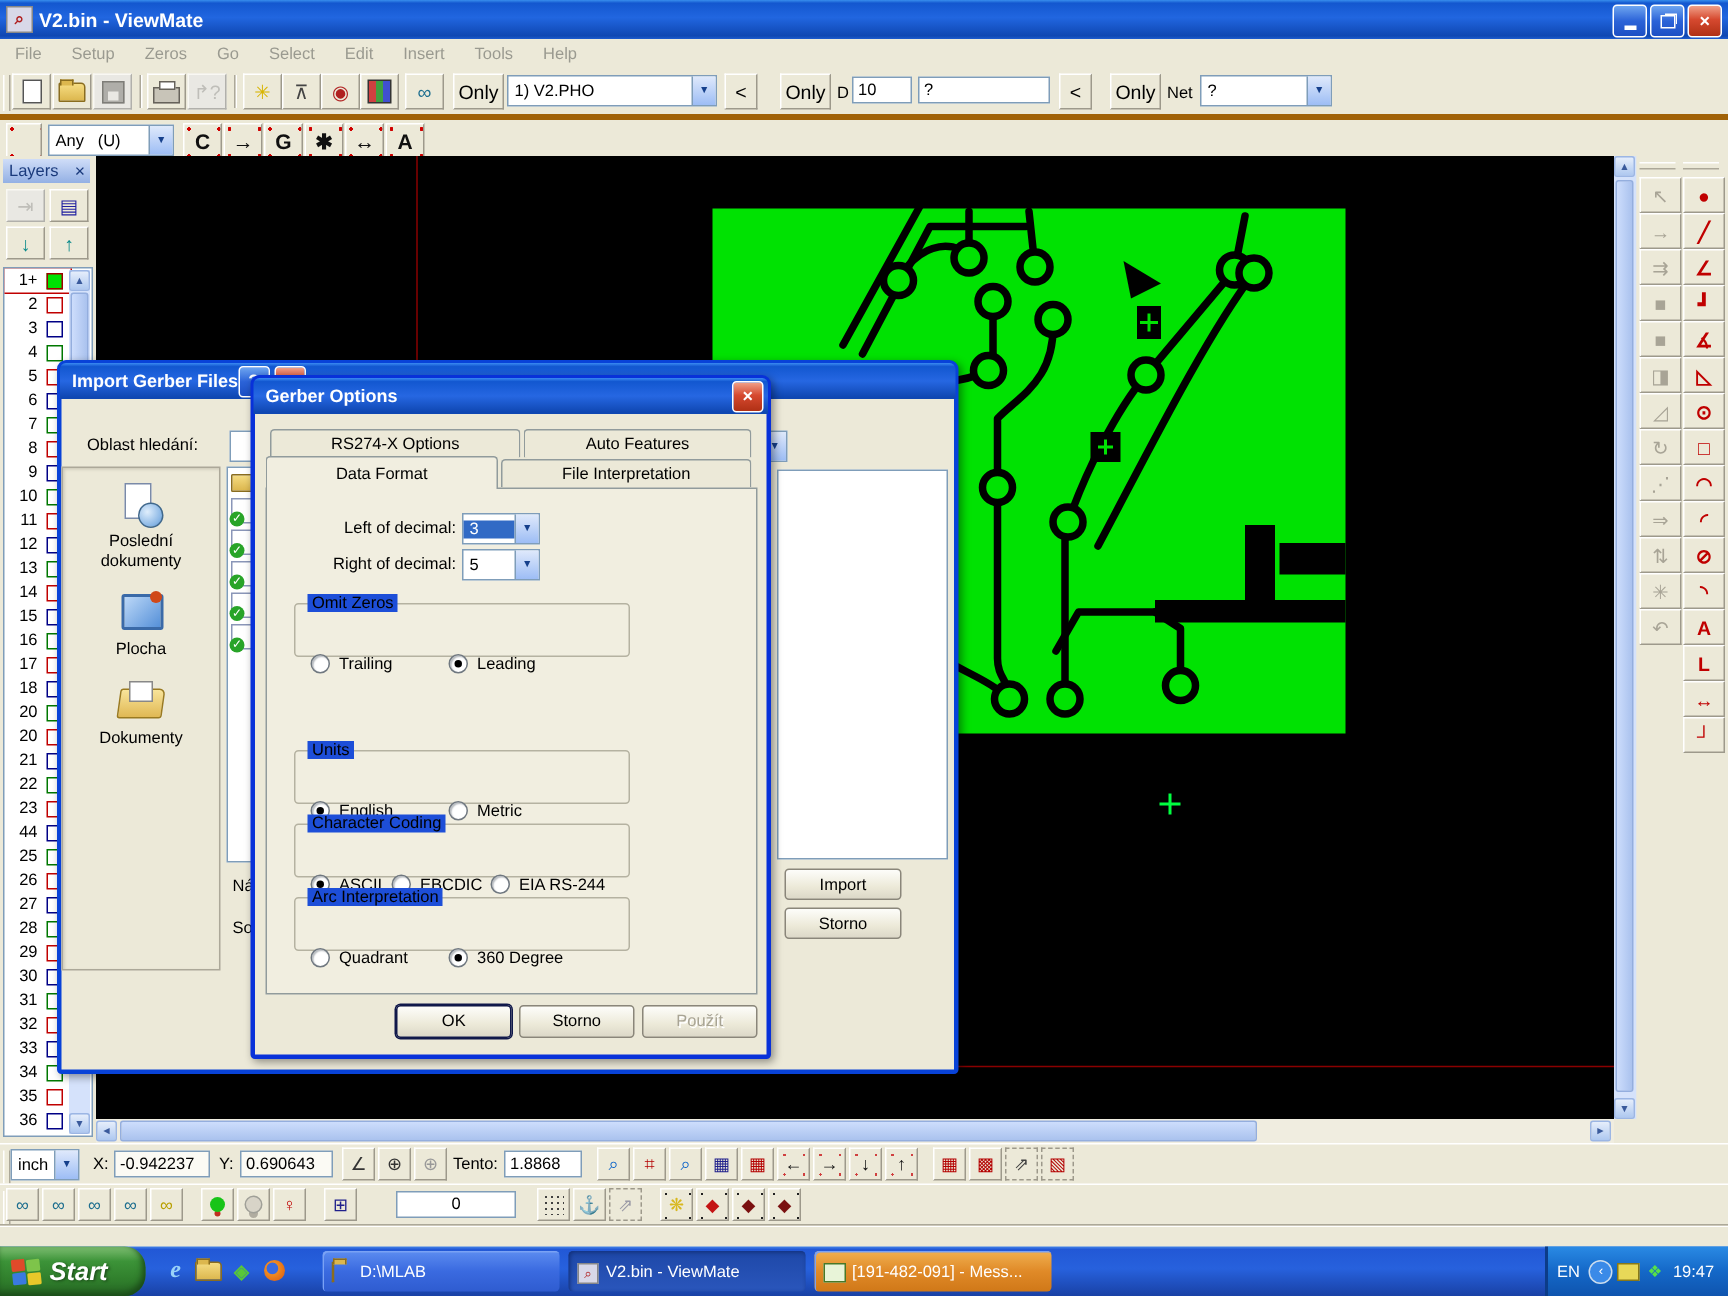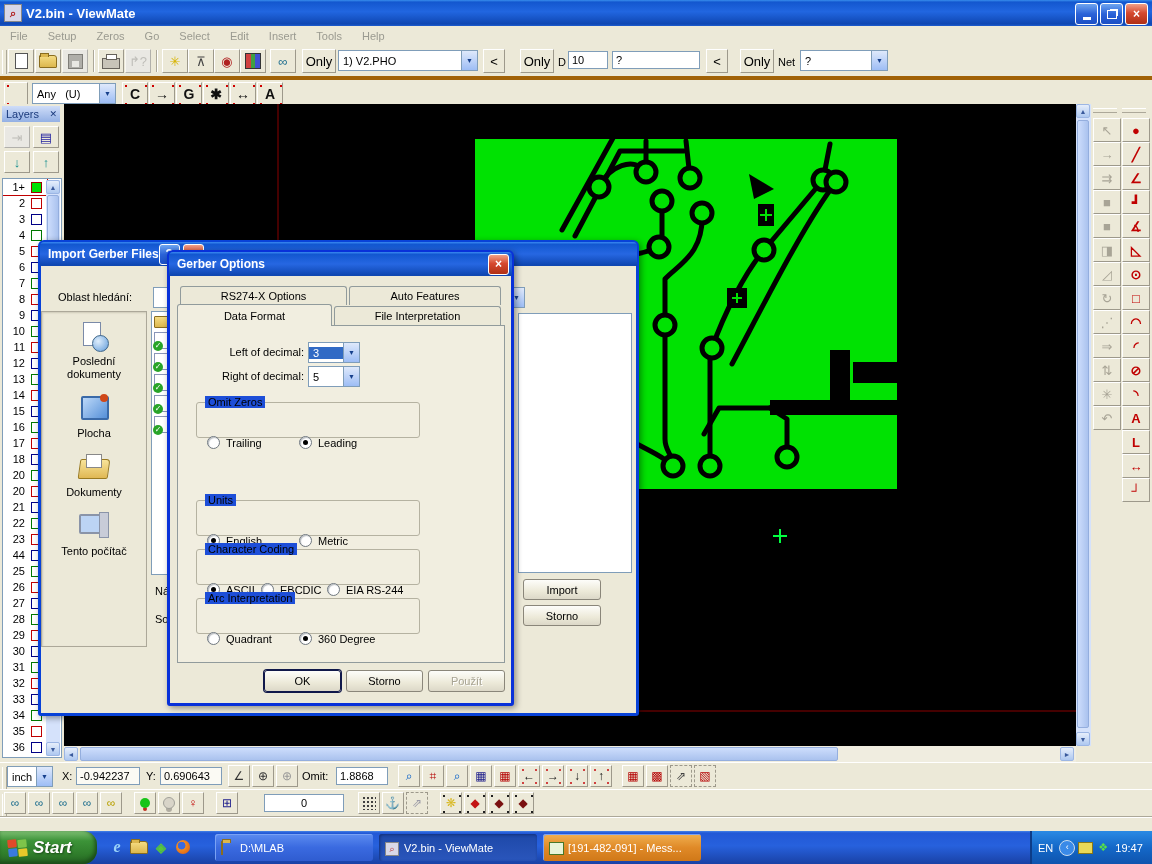--- a/index.html
+++ b/index.html
@@ -541,21 +541,21 @@
     <span class="sunken" style="position:absolute;left:76px;top:4px;width:64px;background:#fbfaf4">
         <span>-0.942237</span>
       </span>
     <span class="lbl" style="left:146px;top:7px">Y:</span>
     <span class="sunken" style="position:absolute;left:160px;top:4px;width:62px;background:#fbfaf4">
         <span>0.690643</span>
       </span>
     <button class="sbtn" style="left:228px;color:#333">∠</button>
     <button class="sbtn" style="left:252px;color:#333">⊕</button>
     <button class="sbtn dis" style="left:276px;color:#999">⊕</button>
-    <span class="lbl" style="left:302px;top:7px">Omit:</span>
+    <span class="lbl" style="left:302px;top:7px">Tento:</span>
     <span class="sunken" style="position:absolute;left:336px;top:4px;width:52px">
         <span>1.8868</span>
       </span>
     <span id="sbicons1"><button class="sbtn " style="left:398px;color:#0a62c8">⌕</button><button class="sbtn " style="left:422px;color:#b40000">⌗</button><button class="sbtn " style="left:446px;color:#0a62c8">⌕</button><button class="sbtn " style="left:470px;color:#20208c">▦</button><button class="sbtn " style="left:494px;color:#b40000">▦</button><button class="sbtn redbg" style="left:518px;color:#101010">←</button><button class="sbtn redbg" style="left:542px;color:#101010">→</button><button class="sbtn redbg" style="left:566px;color:#101010">↓</button><button class="sbtn redbg" style="left:590px;color:#101010">↑</button><button class="sbtn " style="left:622px;color:#b40000">▦</button><button class="sbtn " style="left:646px;color:#b40000">▩</button><button class="sbtn dashed" style="left:670px;color:#404040">⇗</button><button class="sbtn dashed" style="left:694px;color:#b40000">▧</button></span>
   </div>
 
   <div class="sbar" style="top:789px;height:27px">
     <span class="grip"></span>
     <span id="sbicons2"><button class="sbtn " style="left:4px;color:#1f6f8f;">∞</button><button class="sbtn " style="left:28px;color:#1f6f8f;">∞</button><button class="sbtn " style="left:52px;color:#1f6f8f;">∞</button><button class="sbtn " style="left:76px;color:#1f6f8f;">∞</button><button class="sbtn " style="left:100px;color:#b8a000;">∞</button><button class="sbtn bulb" style="left:134px;"></button><button class="sbtn bulb off" style="left:158px;"></button><button class="sbtn " style="left:182px;color:#c00000;">♀</button><button class="sbtn " style="left:216px;color:#20208c;">⊞</button><span class="sunken" style="position:absolute;left:264px;top:4px;width:80px;justify-content:center">0</span><button class="sbtn dotgrid" style="left:358px;"></button><button class="sbtn " style="left:382px;color:#8a8a96;">⚓</button><button class="sbtn dashed" style="left:406px;color:#9a9aa6;">⇗</button><button class="sbtn patbg" style="left:440px;color:#d8b820;">❋</button><button class="sbtn patbg" style="left:464px;color:#c41414;">◆</button><button class="sbtn patbg" style="left:488px;color:#7a1010;">◆</button><button class="sbtn patbg" style="left:512px;color:#7a1010;">◆</button></span>
   </div>
@@ -580,24 +580,20 @@
      <span class="plabel">Poslední dokumenty</span>
         </div>
         <div class="place">
      <span class="picon ic-desktop"></span>
      <span class="plabel">Plocha</span>
         </div>
         <div class="place">
      <span class="picon ic-docs"></span>
      <span class="plabel">Dokumenty</span>
         </div>
-        <div class="place">
-     <span class="picon ic-computer"></span>
-     <span class="plabel">Tento počítač</span>
-        </div>
       </div>
     <div class="filestrip" style="left:110px;top:68px;width:357px;height:264px">
       <div class="ffold"></div>
       <div id="filedocs">
           <div class="fdoc"><span></span></div>
           <div class="fdoc"><span></span></div>
           <div class="fdoc"><span></span></div>
           <div class="fdoc"><span></span></div>
           <div class="fdoc"><span></span></div>
         </div>

